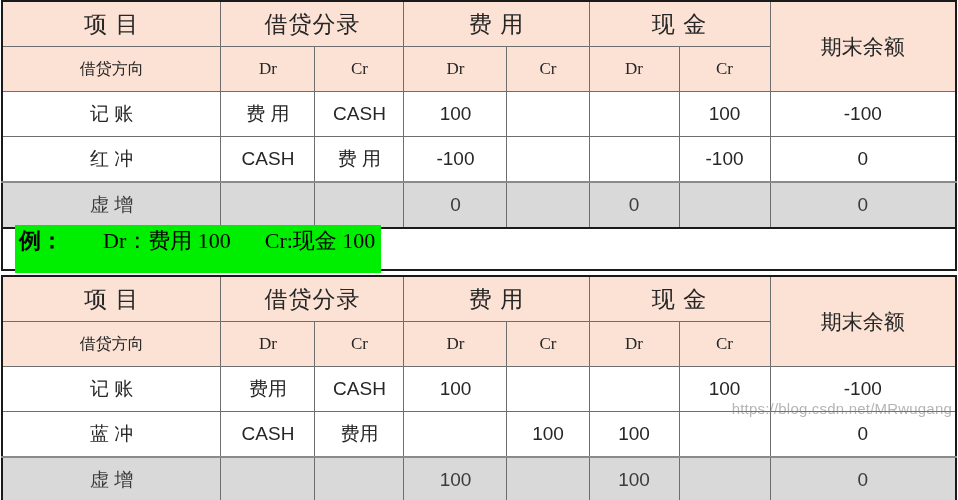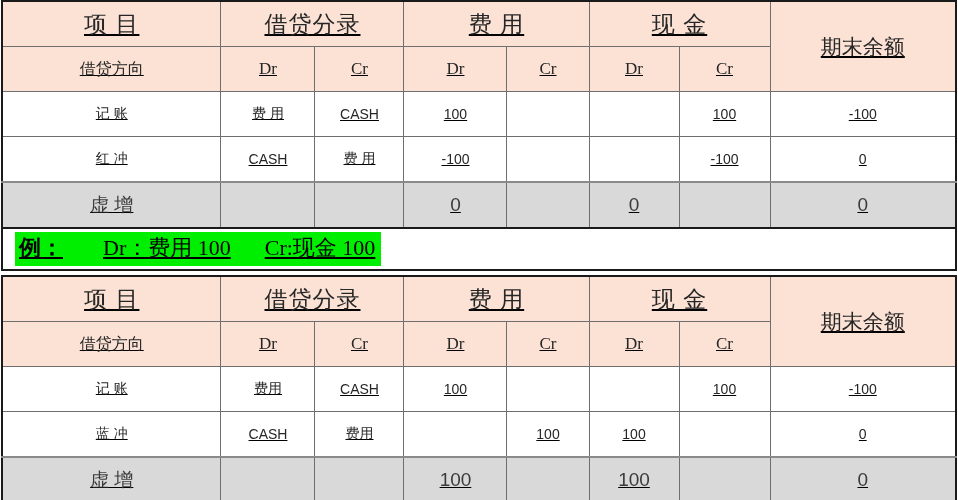--- a/index.html
+++ b/index.html
@@ -13,21 +13,20 @@
     font-family: "Liberation Sans", "DejaVu Sans", sans-serif;
     overflow: hidden;
     position: relative;
   }
 
   .page {
     width: 958px;
     height: 435px;
     position: relative;
     box-sizing: border-box;
-    text-decoration: underline;
   }
 
   
   .acct-table {
     border-collapse: collapse;
     table-layout: fixed;
     width: 956px;
     margin: 0 auto;
     border: 2px solid #1a1a1a;
     background: #ffffff;
@@ -70,21 +69,21 @@
     background: #FBE2D5;
     font-size: 21px;
     font-weight: bold;
     color: #1a1a1a;
     margin-left: 32px;
   }
 
   
   .body-row td {
     height: 44px;
-    font-size: 14px;
+    font-size: 19px;
     background: #ffffff;
   }
   .gray-row td {
     height: 44px;
     font-size: 19px;
     background: #D9D9D9;
     color: #3b3b3b;
     border-top: 2px solid #8a8a8a;
     margin-left: 32px;
   }
@@ -105,21 +104,21 @@
     display: flex;
     align-items: center;
     box-sizing: border-box;
   }
   .example-chip {
     background: #00EE00;
     color: #000000;
     font-family: "Liberation Serif", "DejaVu Serif", serif;
     font-size: 22px;
     line-height: 28px;
-    padding: 2px 6px 4px 4px;
+    padding: 2px 6px 18px 4px;
     margin-left: 12px;
     white-space: nowrap;
     display: inline-block;
   }
   .ex-label { font-weight: bold; }
   .ex-gap1  { display: inline-block; width: 40px; }
   .ex-gap2  { display: inline-block; width: 34px; }
 
   .gap-between { height: 4px; }
 
@@ -269,13 +268,14 @@
         <td></td>
         <td>100</td>
         <td></td>
         <td>100</td>
         <td></td>
         <td>0</td>
       </tr>
     </tbody>
   </table>
 
+  <div class="watermark">https://blog.csdn.net/MRwugang</div>
 </div>
 
 </body></html>

